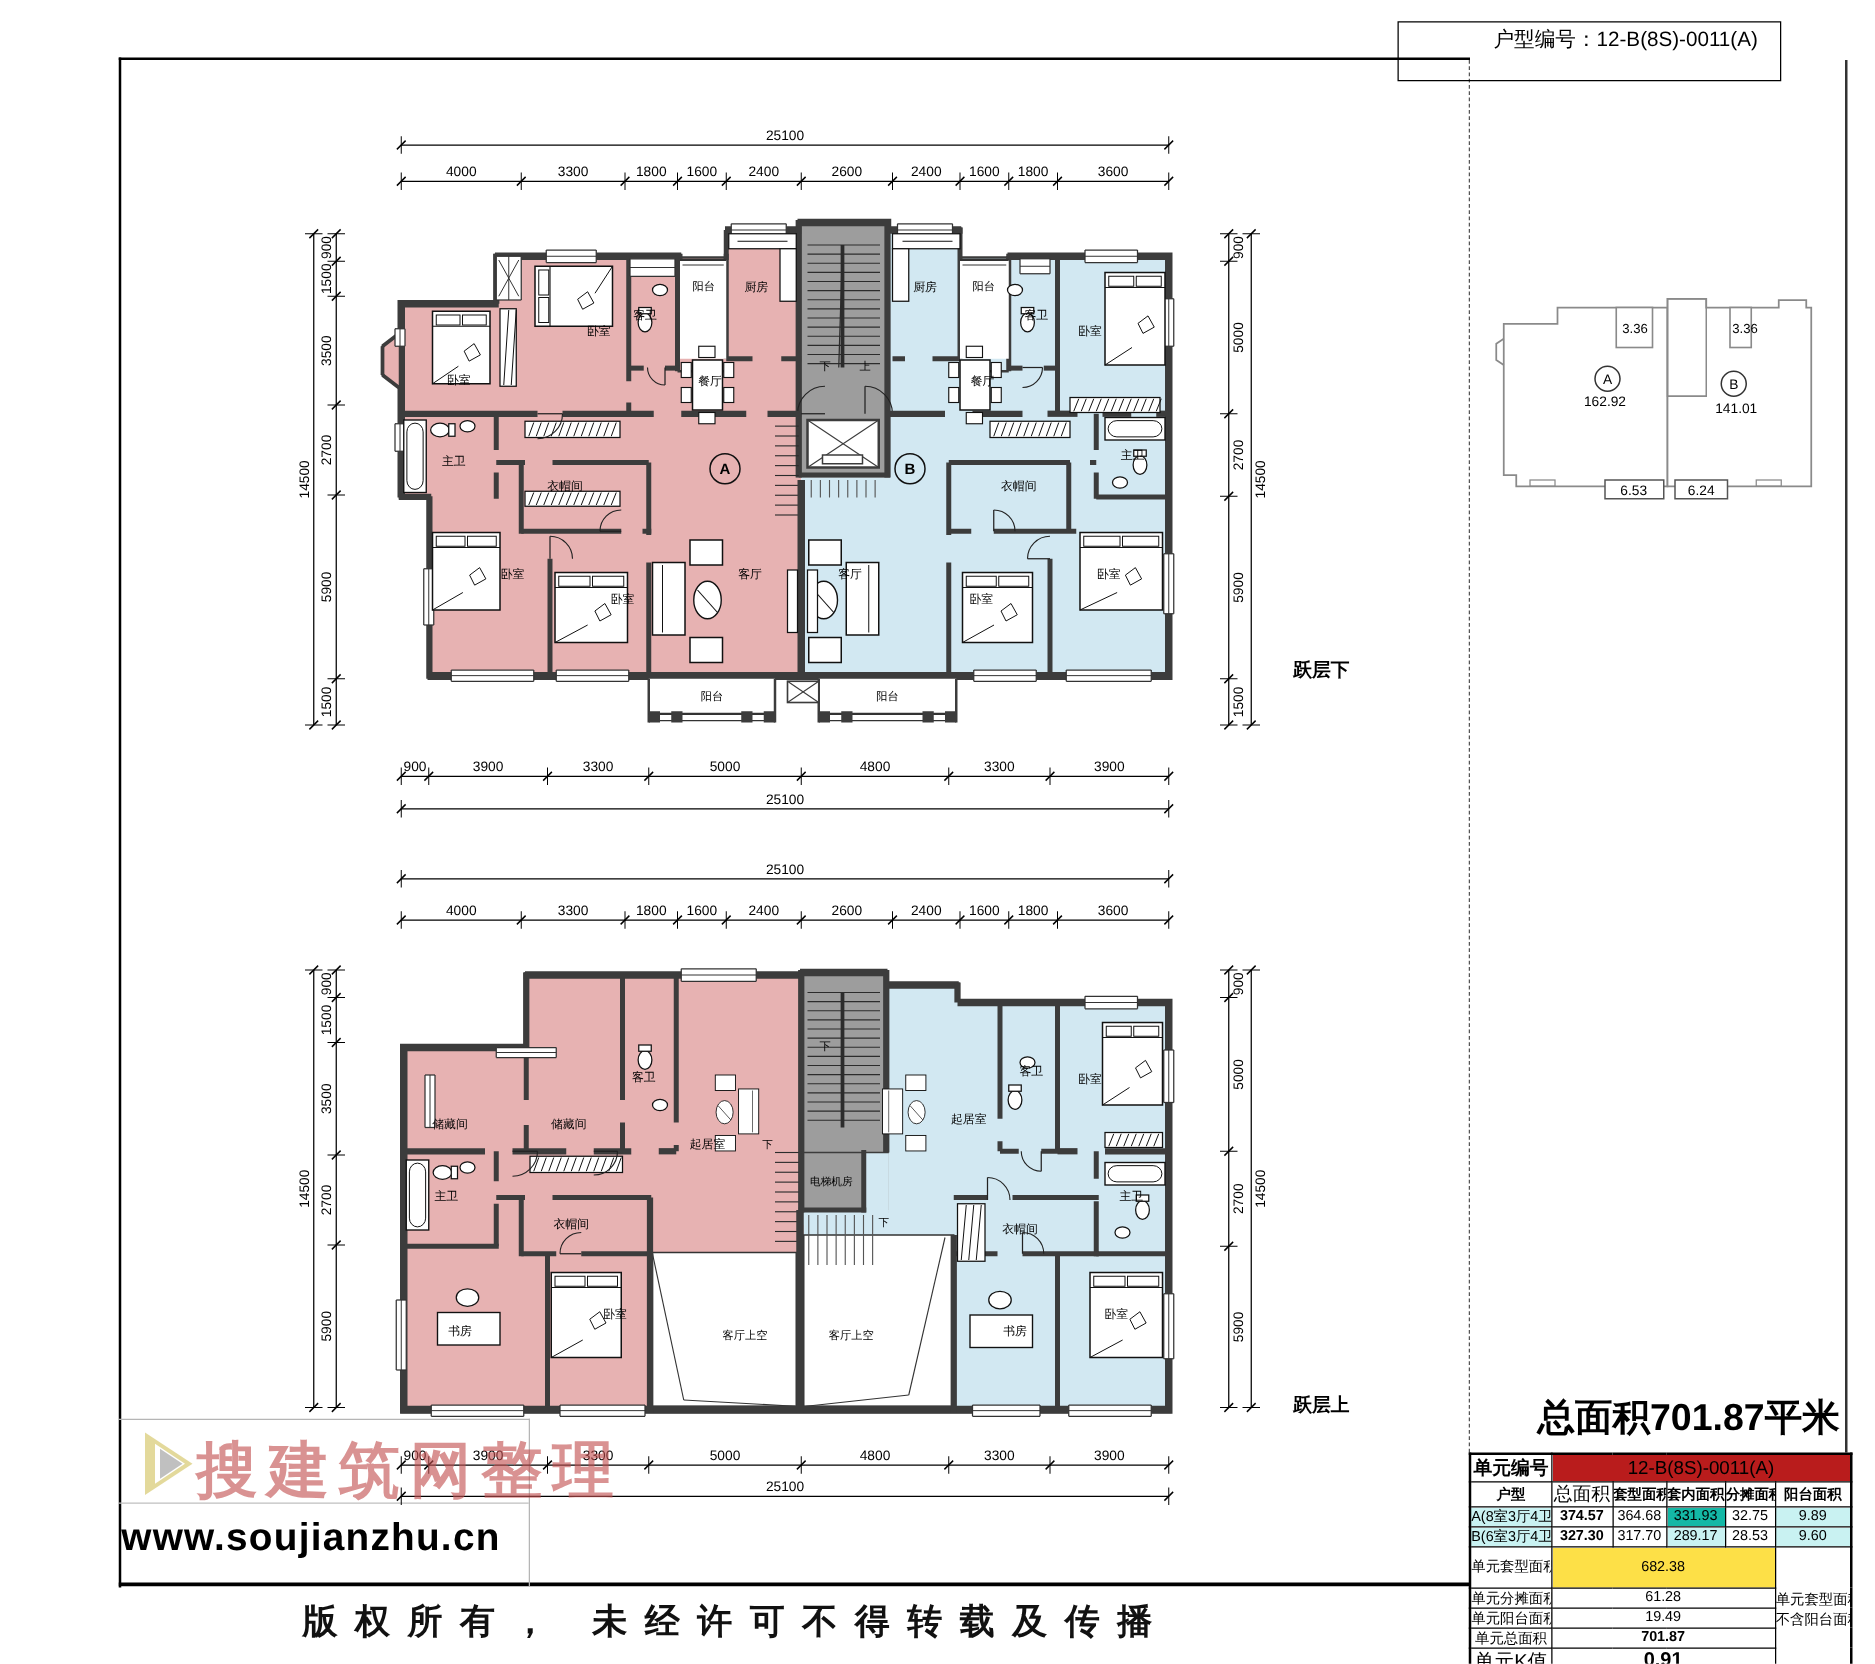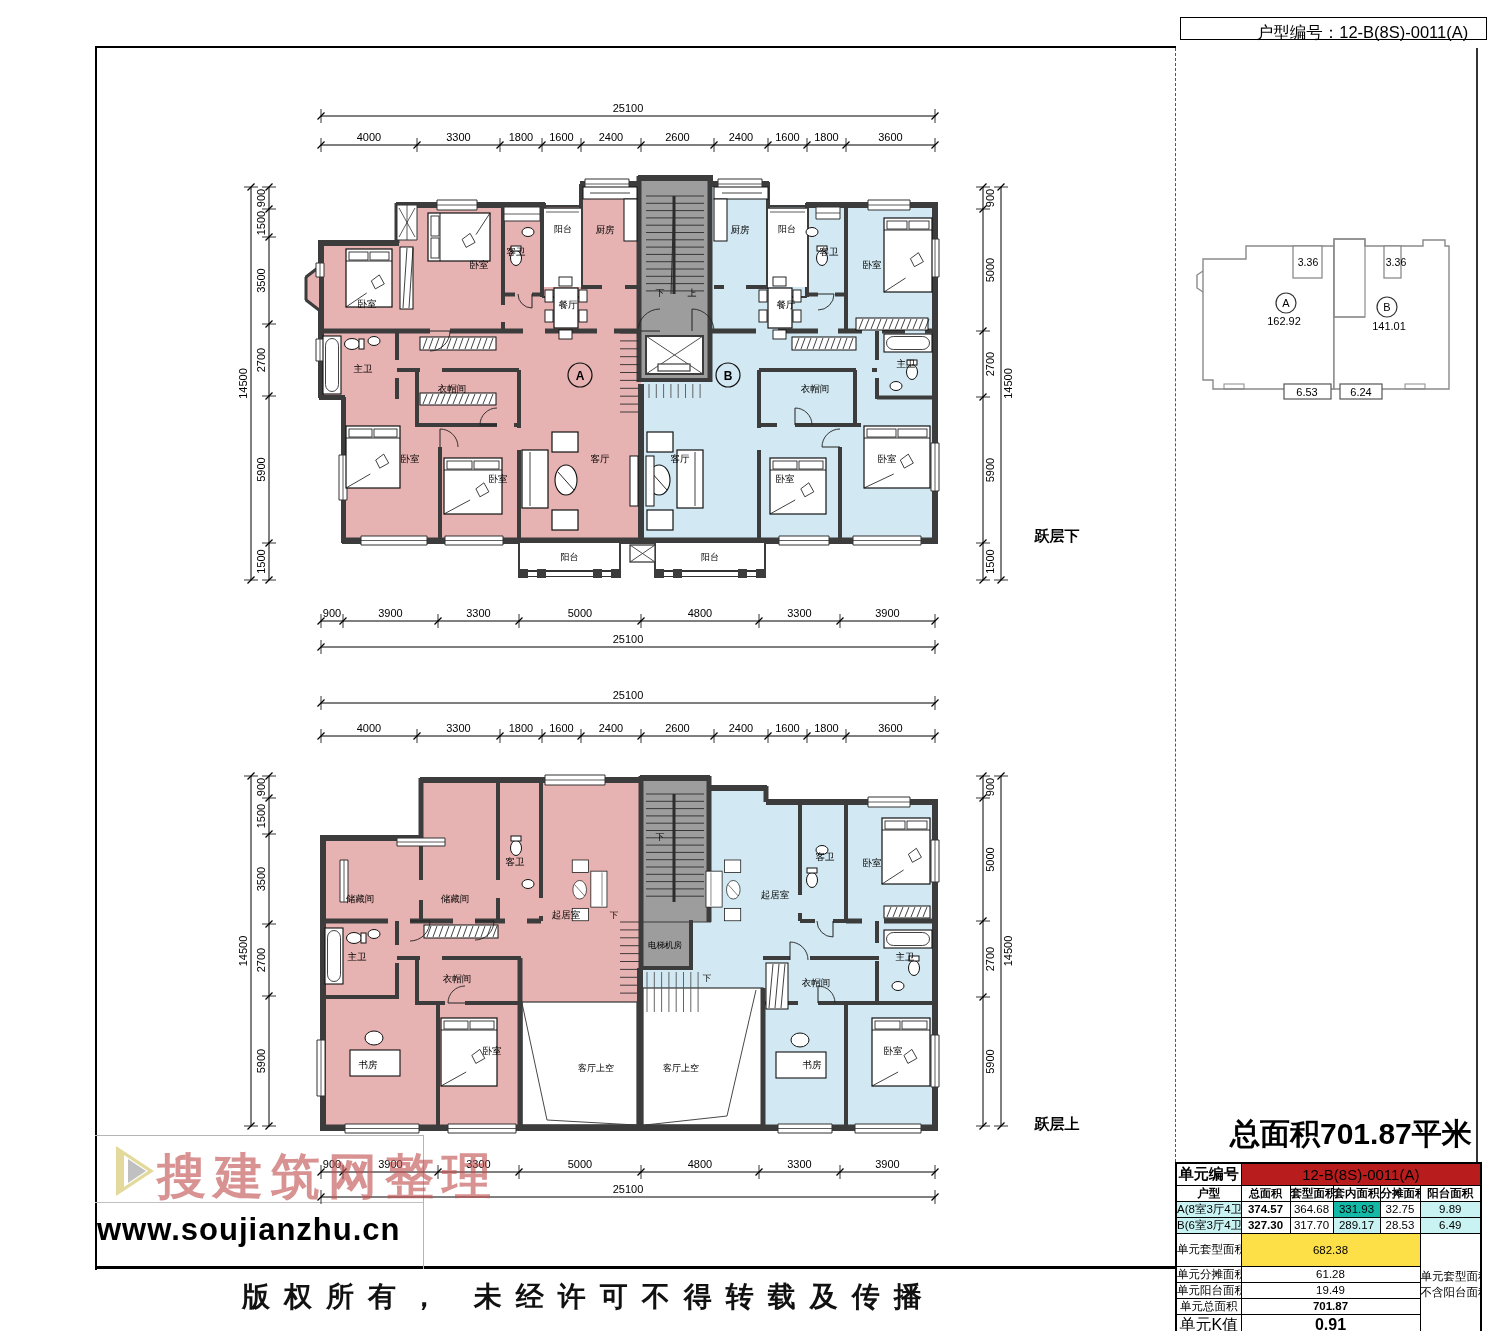--- a/index.html
+++ b/index.html
@@ -7,21 +7,21 @@
 table.info td{border:1px solid #000;text-align:center;padding:0;overflow:hidden;white-space:nowrap;margin-left:12px;}
 </style></head>
 <body>
 
 <div class="abs" style="left:95px;top:46px;width:2px;height:1224px;background:#000"></div>
 <div class="abs" style="left:95px;top:46px;width:1081px;height:2px;background:#000"></div>
 <div class="abs" style="left:95px;top:1266px;width:1081px;height:3px;background:#000"></div>
 <div class="abs" style="left:1175px;top:48px;width:0;height:1114px;border-left:1.5px dashed #555"></div>
 <div class="abs" style="left:1476px;top:48px;width:1.5px;height:1114px;background:#333"></div>
 
-<div class="abs" style="left:1180px;top:17px;width:307px;height:23px;border:1.5px solid #000;box-sizing:border-box;text-align:center;text-indent:58px;line-height:28px;font-size:16.5px;">户型编号：12-B(8S)-0011(A)</div>
+<div class="abs" style="left:1118px;top:17px;width:307px;height:48px;border:1.5px solid #000;box-sizing:border-box;text-align:center;text-indent:58px;line-height:28px;font-size:16.5px;">户型编号：12-B(8S)-0011(A)</div>
 
 <div class="abs" style="left:95px;top:1135px;width:328px;height:133px;border-top:1px solid #b5b5b5;border-right:1px solid #b5b5b5;"></div>
 <div class="abs" style="left:95px;top:1202px;width:328px;height:0;border-top:1px solid #c0c0c0"></div>
 <svg class="abs" style="left:0;top:0" width="1500" height="1331" viewBox="0 0 1500 1331">
 <clipPath id="p1clip">
       <polygon points="319,241 397,241 397,203 544,203 544,206 581,206 581,182 639,182 639,176 712,176 712,182 768,182 768,206 807,206 807,203 937,203 937,543 343,543 343,397 319,397 319,310 306,300 306,277 319,267"></polygon>
     </clipPath>
 <g clip-path="url(#p1clip)">
 <rect x="300" y="170" width="341" height="440" fill="#e7b2b2"></rect>
 <rect x="641" y="170" width="300" height="440" fill="#d2e8f2"></rect>
@@ -1031,41 +1031,41 @@
         <col style="width:40px">
         <col style="width:61px">
       </colgroup>
 <tbody>
         <tr style="height:22px">
           <td style="font-size:15px;font-weight:bold">单元编号</td>
           <td colspan="5" style="background:#b91c1c;font-size:15px;">12-B(8S)-0011(A)</td>
         </tr>
 <tr style="height:16px">
           <td style="font-size:11.5px;font-weight:bold">户型</td>
-          <td style="font-size:11px;font-weight:bold">总面积</td>
+          <td style="font-size:15px;font-weight:normal">总面积</td>
           <td style="font-size:11.5px;font-weight:bold">套型面积</td>
           <td style="font-size:11.5px;font-weight:bold">套内面积</td>
           <td style="font-size:11.5px;font-weight:bold">分摊面积</td>
           <td style="font-size:11.5px;font-weight:bold">阳台面积</td>
         </tr>
 <tr style="height:16px;font-size:11.5px">
           <td style="background:#c9f2f2">A(8室3厅4卫)</td>
           <td style="font-weight:bold">374.57</td>
           <td>364.68</td>
           <td style="background:#14b8a6">331.93</td>
           <td>32.75</td>
           <td style="background:#c9f2f2">9.89</td>
         </tr>
 <tr style="height:16px;font-size:11.5px">
           <td style="background:#c9f2f2">B(6室3厅4卫)</td>
           <td style="font-weight:bold">327.30</td>
           <td>317.70</td>
           <td style="background:#c9f2f2">289.17</td>
           <td>28.53</td>
-          <td style="background:#c9f2f2">6.49</td>
+          <td style="background:#c9f2f2">9.60</td>
         </tr>
 <tr style="height:33px;font-size:11.5px">
           <td>单元套型面积</td>
           <td colspan="4" style="background:#fde047">682.38</td>
           <td rowspan="5" style="font-size:11.5px;line-height:1.35">单元套型面积<br>不含阳台面积</td>
         </tr>
 <tr style="height:16px;font-size:11.5px">
           <td>单元分摊面积</td>
           <td colspan="4">61.28</td>
         </tr>

